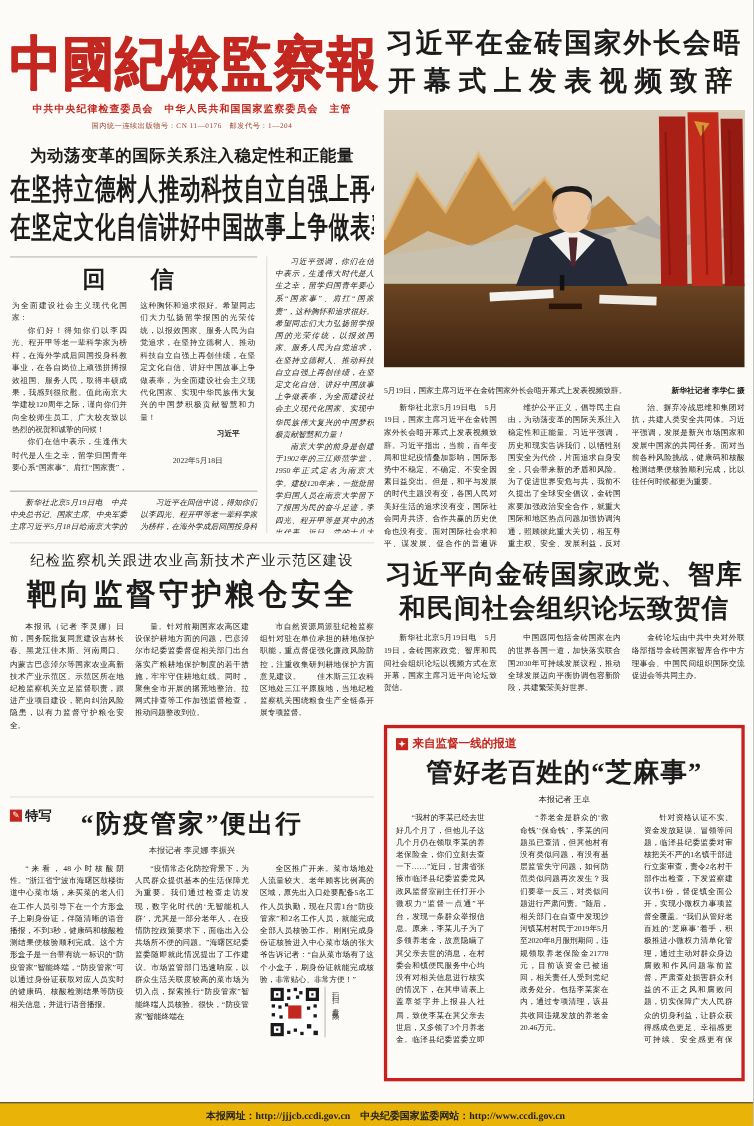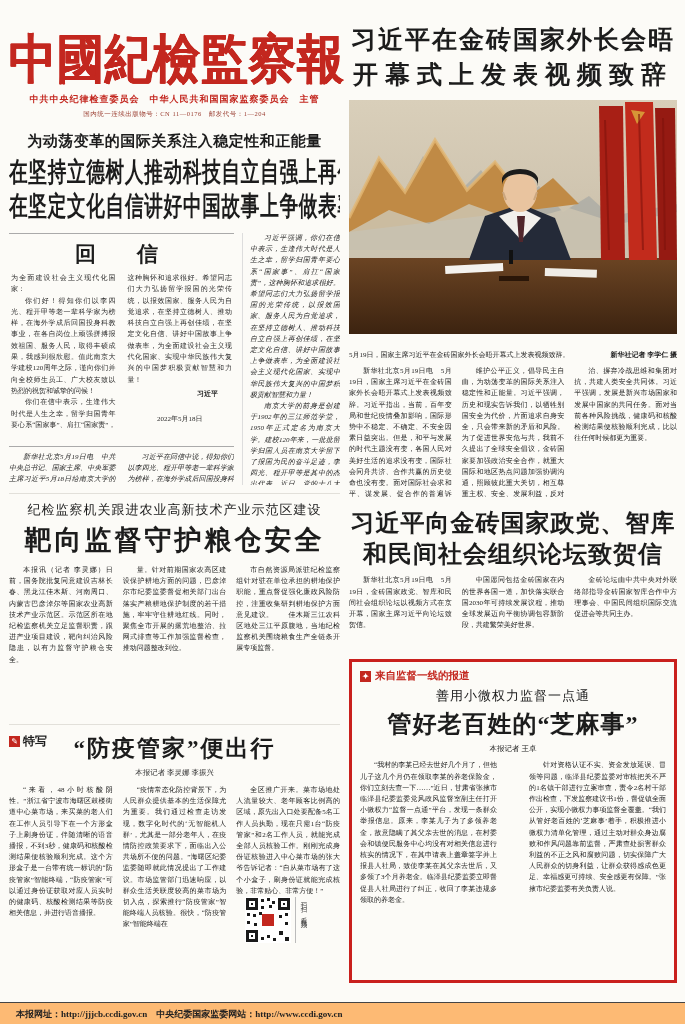--- a/index.html
+++ b/index.html
@@ -94,22 +94,22 @@
   .report-box { margin-top:8px; border:3px solid #c9201d; padding:7px 8px 6px 8px; height:324px; overflow:hidden; }
   .report-tag { display:flex; align-items:center; gap:4px; color:#c3271f; font-size:10.5px; font-weight:bold; }
   .report-kicker { text-align:center; font-size:13px; margin-top:4px; letter-spacing:1px; }
   .report-head { text-align:center; font-size:24px; font-weight:900; letter-spacing:1px; margin-top:3px; }
   .report-byline { text-align:center; font-size:7.5px; margin-top:4px; }
   .report-box .cols3 { margin-top:6px;gap:32px; }
   .report-box .cols3 > div { height:212px; }
 
   
   .footer { position:absolute; left:0; bottom:0; width:685px; height:22px;
-            border-top:1px solid #444; font-size:9px; font-weight:bold;
-            padding-top:5px; color:#222; background:#fdba74;padding-left:16px; }
+            border-top:1px solid #444; text-align:center; font-size:9px; font-weight:bold;
+            padding-top:5px; color:#222; background:#eab308;padding-left:16px; }
 </style>
 </head>
 <body>
 
 <div class="page">
 
   <div class="col-left">
 
     <div class="masthead">
       <div class="mast-title">中國紀檢監察報</div>
@@ -306,28 +306,30 @@
       <div>
           <p>金砖论坛由中共中央对外联络部指导金砖国家智库合作中方理事会、中国民间组织国际交流促进会等共同主办。</p>
         </div>
     </div>
 
     <div class="report-box">
       <div class="report-tag">
         <span class="sq-icon">✦</span>
         <span>来自监督一线的报道</span>
       </div>
-      <div class="report-kicker">善用小微权力监督一点通</div>
       <div class="report-head">管好老百姓的“芝麻事”</div>
       <div class="report-byline">本报记者 王卓</div>
       <div class="cols3">
         <div>
             <p>“我村的李某已经去世好几个月了，但他儿子这几个月仍在领取李某的养老保险金，你们立刻去查一下……”近日，甘肃省张掖市临泽县纪委监委党风政风监督室副主任打开小微权力“监督一点通”平台，发现一条群众举报信息。原来，李某儿子为了多领养老金，故意隐瞒了其父亲去世的消息，在村委会和镇便民服务中心均没有对相关信息进行核实的情况下，在其申请表上盖章签字并上报县人社局，致使李某在其父亲去世后，又多领了3个月养老金。临泽县纪委监委立即督促县人社局进行了纠正，收回了李某违规多领取的养老金。</p>
           </div>
         <div>
+            <p>“养老金是群众的‘救命钱’‘保命钱’，李某的问题虽已查清，但其他村有没有类似问题，有没有基层监管失守问题，如何防范类似问题再次发生？我们要举一反三，对类似问题进行严肃问责。”随后，相关部门在自查中发现沙河镇某村村民于2019年5月至2020年8月服刑期间，违规领取养老保险金21778元，目前该资金已被追回，相关责任人受到党纪政务处分。包括李某案在内，通过专项清理，该县共收回违规发放的养老金20.46万元。</p>
+          </div>
+        <div>
             <p>针对资格认证不实、资金发放延误、冒领等问题，临泽县纪委监委对审核把关不严的1名镇干部进行立案审查，责令2名村干部作出检查，下发监察建议书1份，督促镇全面公开，实现小微权力事项监督全覆盖。“我们从管好老百姓的‘芝麻事’着手，积极推进小微权力清单化管理，通过主动对群众身边腐败和作风问题靠前监督，严肃查处损害群众利益的不正之风和腐败问题，切实保障广大人民群众的切身利益，让群众获得感成色更足、幸福感更可持续、安全感更有保障。”张掖市纪委监委有关负责人说。</p>
           </div>
       </div>
     </div>
   </div>
 
   <div class="footer">本报网址：http://jjjcb.ccdi.gov.cn　中央纪委国家监委网站：http://www.ccdi.gov.cn</div>
 </div>
 
 </body></html>

